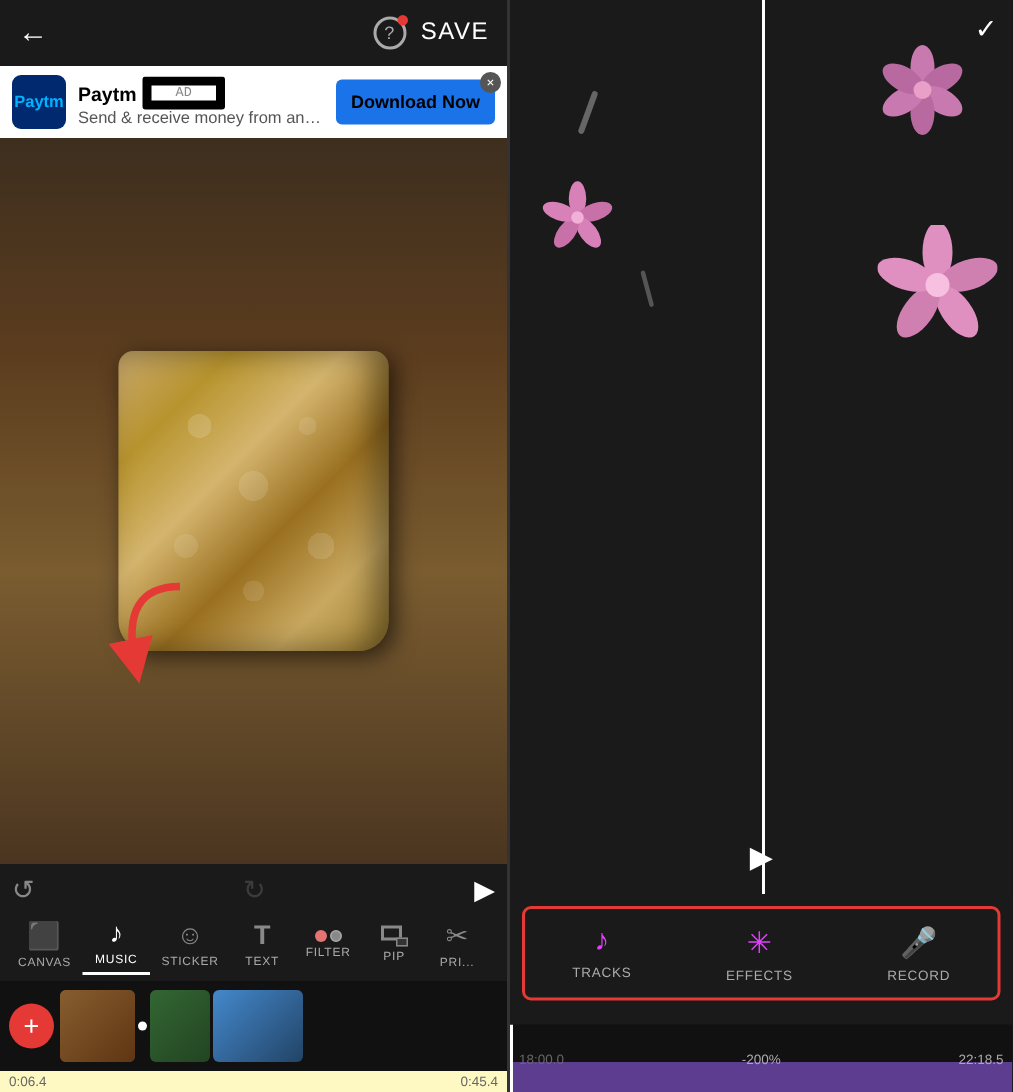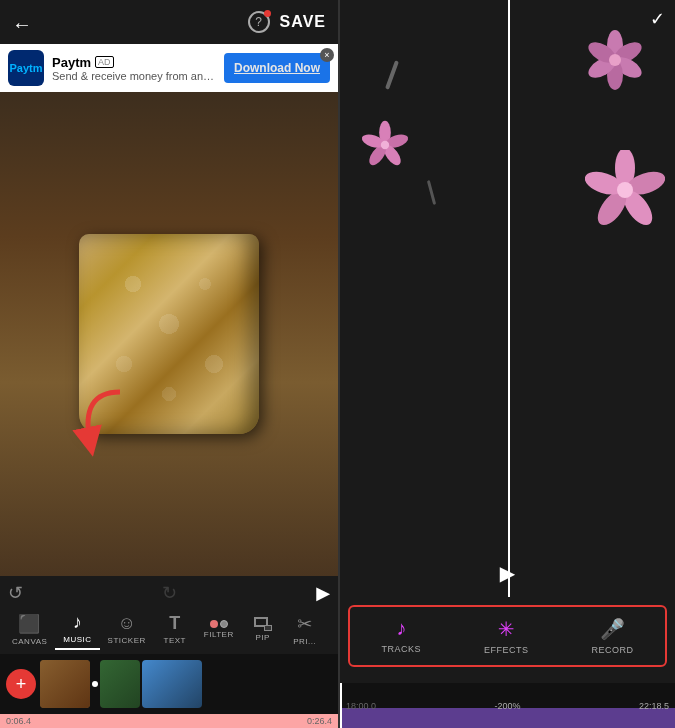--- a/index.html
+++ b/index.html
@@ -62,21 +62,21 @@
       height: 7px;
       background: #e53935;
       border-radius: 50%;
       position: absolute;
       top: -3px;
       right: -3px;
     }
     .save-btn {
       color: white;
       font-size: 16px;
-      font-weight: bold;
+      font-weight: normal;
       letter-spacing: 1px;
       cursor: pointer;
     }
 
     
     .ad-banner {
       background: white;
       display: flex;
       align-items: center;
       padding: 6px 8px;
@@ -110,23 +110,24 @@
       gap: 4px;
     }
     .ad-title {
       font-size: 13px;
       font-weight: bold;
       color: #000;
     }
     .ad-badge {
       font-size: 9px;
       color: #888;
-      border: 1px solid #000000;
-      padding: 0 2px;
+      border: 6px solid #000000;
+      padding: 0 16px;
       border-radius: 2px;
+      font-family: Liberation Mono, monospace;
     }
     .ad-sub {
       font-size: 11px;
       color: #555;
       white-space: nowrap;
       overflow: hidden;
       text-overflow: ellipsis;
     }
     .ad-close {
       width: 14px;
@@ -138,29 +139,28 @@
       justify-content: center;
       color: white;
       font-size: 9px;
       position: absolute;
       top: 4px;
       right: 4px;
       cursor: pointer;
     }
     .download-btn {
       background: #1a73e8;
-      color: #e5e5e5;
+      color: #000000;
       font-size: 12px;
       font-weight: bold;
       padding: 8px 10px;
       border-radius: 4px;
       cursor: pointer;
       white-space: nowrap;
       flex-shrink: 0;
-      text-decoration: underline;
     }
 
     
     .video-preview {
       flex: 1;
       background: #2a2a2a;
       position: relative;
       overflow: hidden;
       display: flex;
       align-items: center;
@@ -319,21 +319,21 @@
       display: flex;
       align-items: center;
       justify-content: center;
     }
 
     
     .timestamps {
       display: flex;
       justify-content: space-between;
       padding: 2px 6px;
-      background: #fca5a5;
+      background: #fef9c3;
     }
     .timestamp {
       font-size: 9px;
       color: #666;
     }
 
     
     .divider {
       width: 2px;
       height: 728px;
@@ -568,21 +568,21 @@
           <div style="width:100%;height:100%;background:linear-gradient(135deg,#336633,#224422);"></div>
         </div>
       </div>
       <div class="clip clip3">
         <div style="width:100%;height:100%;background:linear-gradient(135deg,#4488cc,#224466);"></div>
       </div>
     </div>
   </div>
   <div class="timestamps">
     <span class="timestamp">0:06.4</span>
-    <span class="timestamp">0:26.4</span>
+    <span class="timestamp">0:45.4</span>
   </div>
 
 </div>
 
 <div class="divider"></div>
 
 <div class="right-panel">
 
   <div class="right-video">
 

